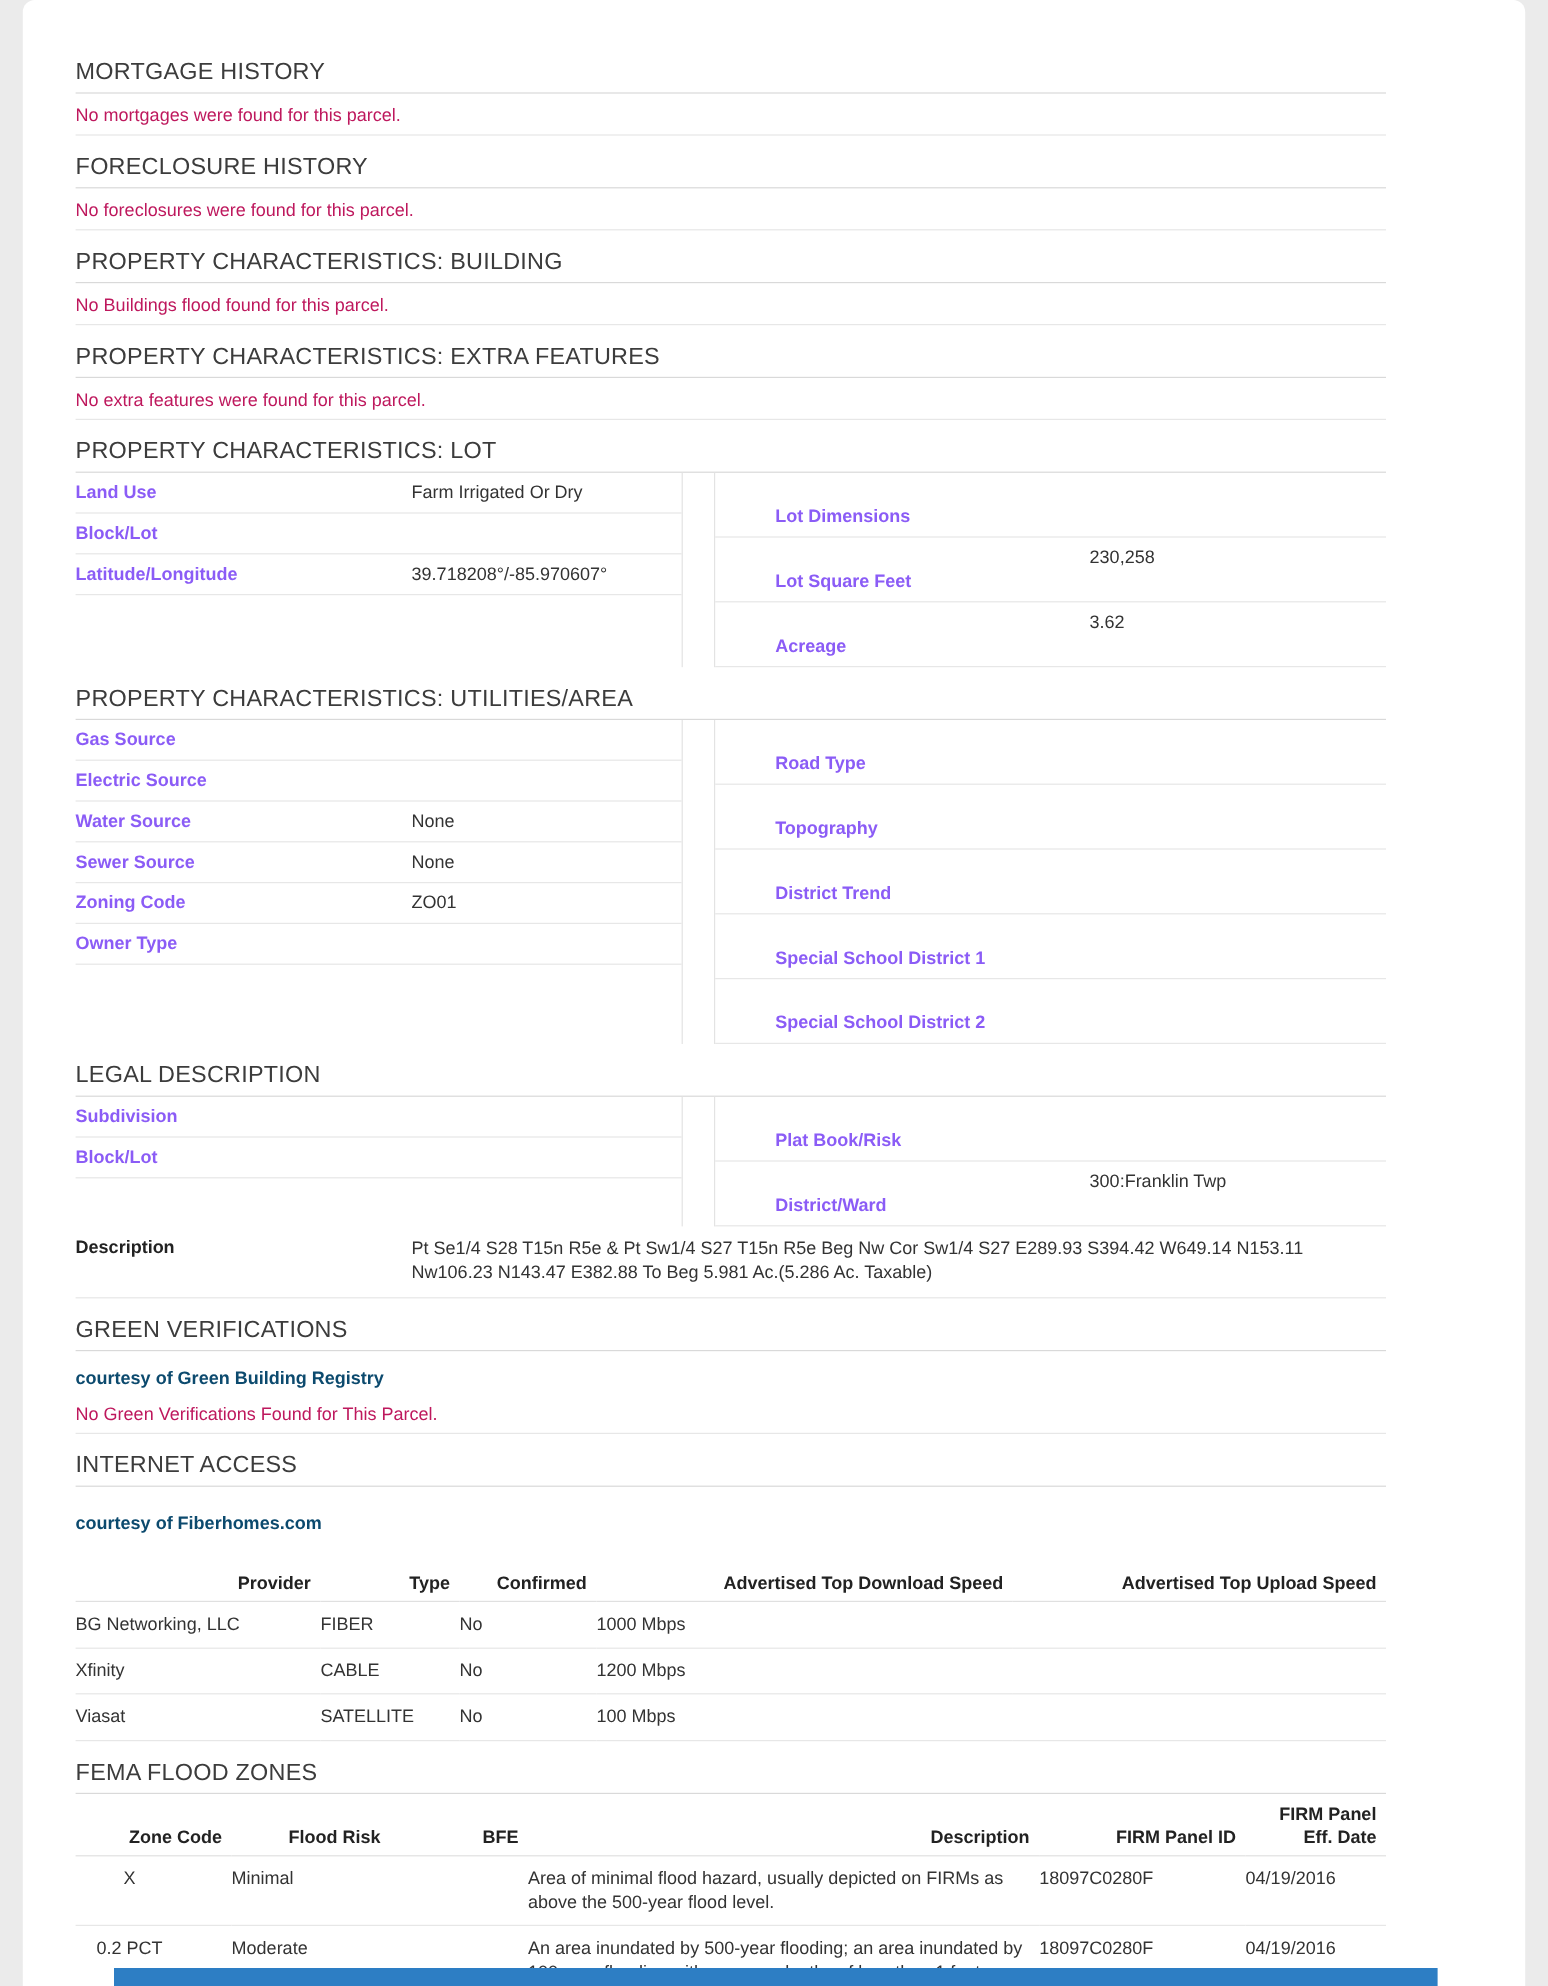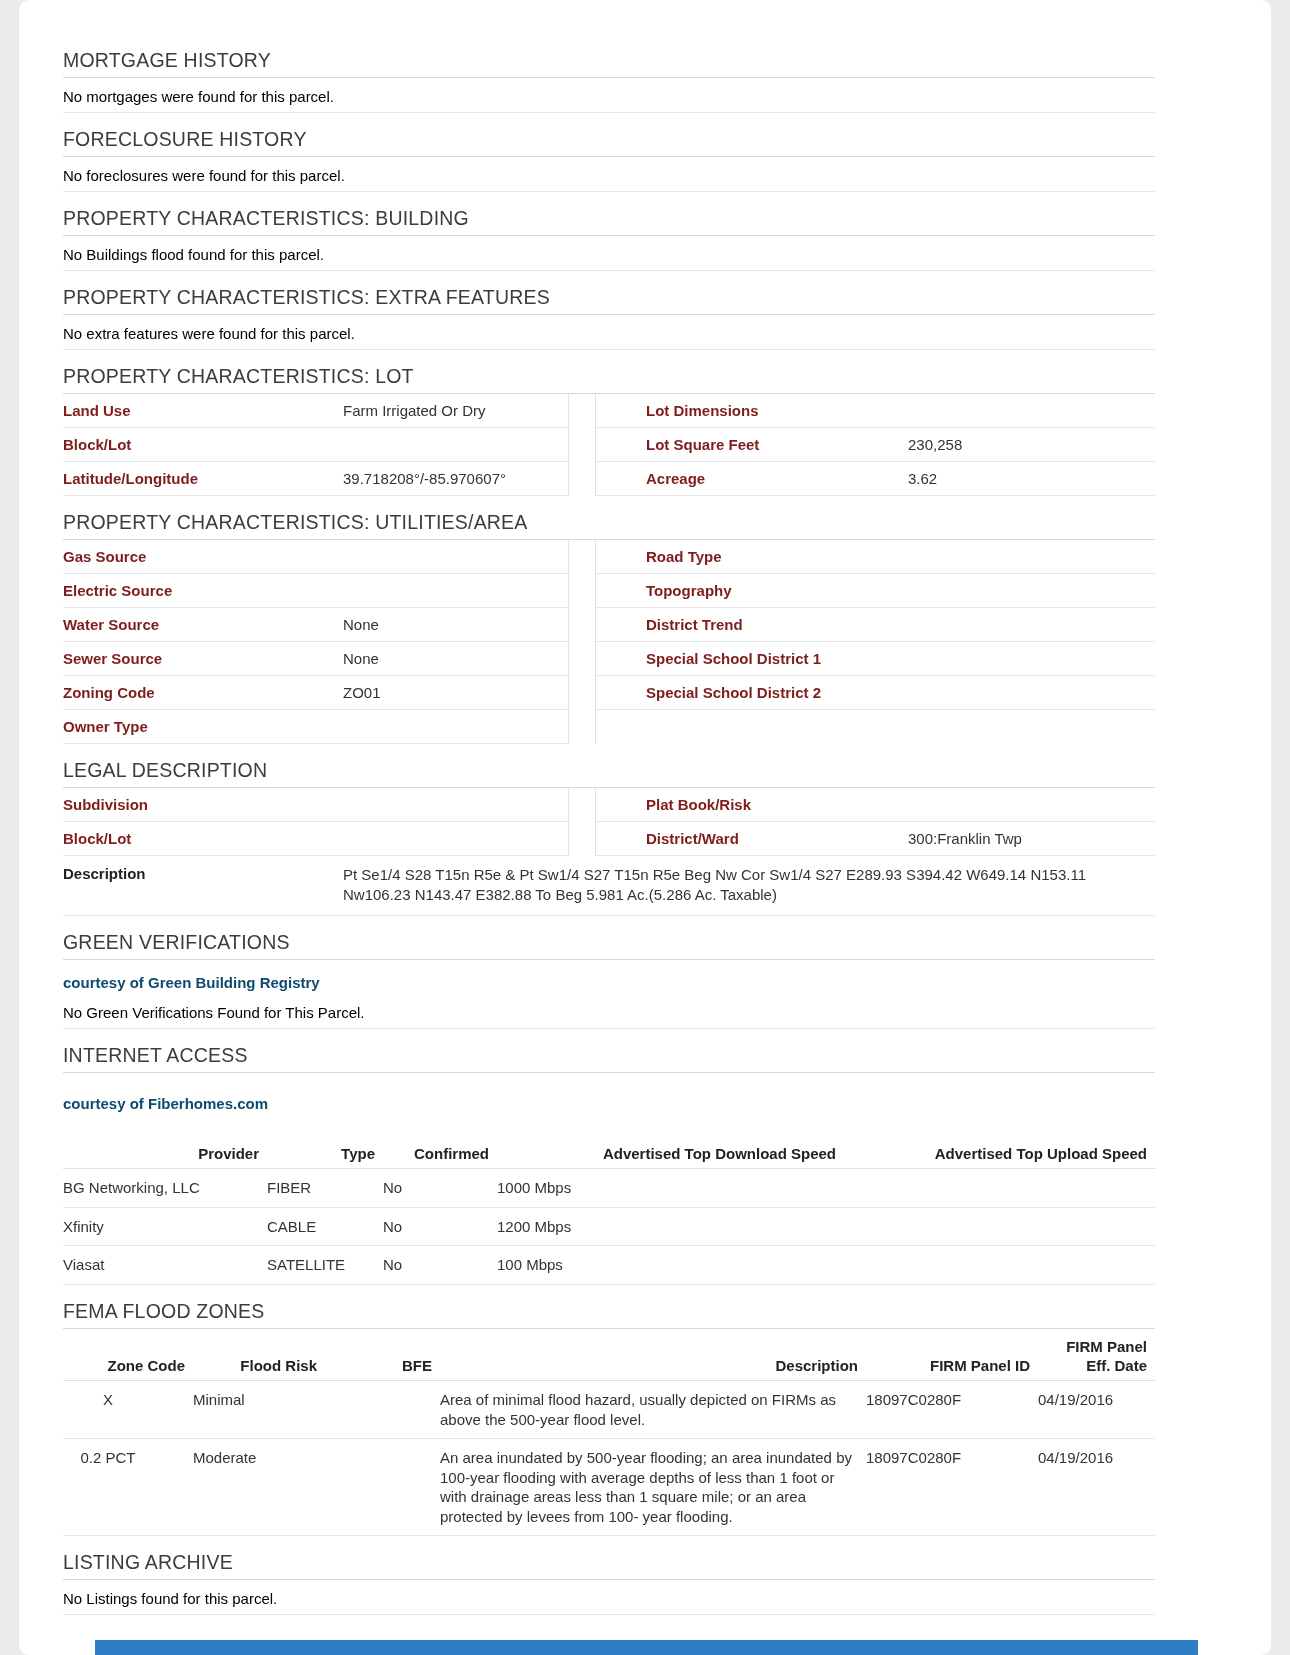--- a/index.html
+++ b/index.html
@@ -23,21 +23,21 @@
   .sec-title {
     font-size: 19.5px;
     font-weight: 400;
     color: #3c3c3c;
     padding: 15px 0 5px;
     border-bottom: 1px solid #d9d9d9;
     letter-spacing: 0.2px;
   }
   .sec-msg {
     font-size: 15px;
-    color: #000000;
+    color: #be185d;
     padding: 10px 0 7px;
     border-bottom: 1px solid #e7e7e7;
   }
   .courtesy {
     font-weight: bold;
     font-size: 15px;
     color: #0c4a6e;
     padding: 14px 0 3px;
   }
   .courtesy.roomy { padding: 22px 0 12px; }
@@ -46,23 +46,23 @@
   .pairs { display: flex; align-items: stretch; }
   .colL { width: 506px; flex: none; border-right: 1px solid #e3e3e3; }
   .colR { flex: 1; border-left: 1px solid #e3e3e3; margin-left: 26px; }
   .prow {
     display: flex;
     border-bottom: 1px solid #e7e7e7;
     padding: 8px 0;
     font-size: 15px;
     min-height: 32px;
   }
-  .prow .lbl { font-weight: bold; color: #7f1d1d; flex: none; }
+  .prow .lbl { font-weight: bold; color: #8b5cf6; flex: none; }
   .colL .lbl { width: 280px; }
-  .colR .lbl { width: 312px; padding-left: 50px; }
+  .colR .lbl { width: 312px; padding-left: 50px; margin-top: 20px; }
   .prow .val { flex: 1; padding-right: 6px; }
   .desc-row {
     display: flex;
     border-bottom: 1px solid #e7e7e7;
     padding: 9px 0;
     font-size: 15px;
   }
   .desc-row .lbl { font-weight: bold; color: #222; width: 280px; flex: none; }
   .desc-row .val { flex: 1; line-height: 1.35; }
 

